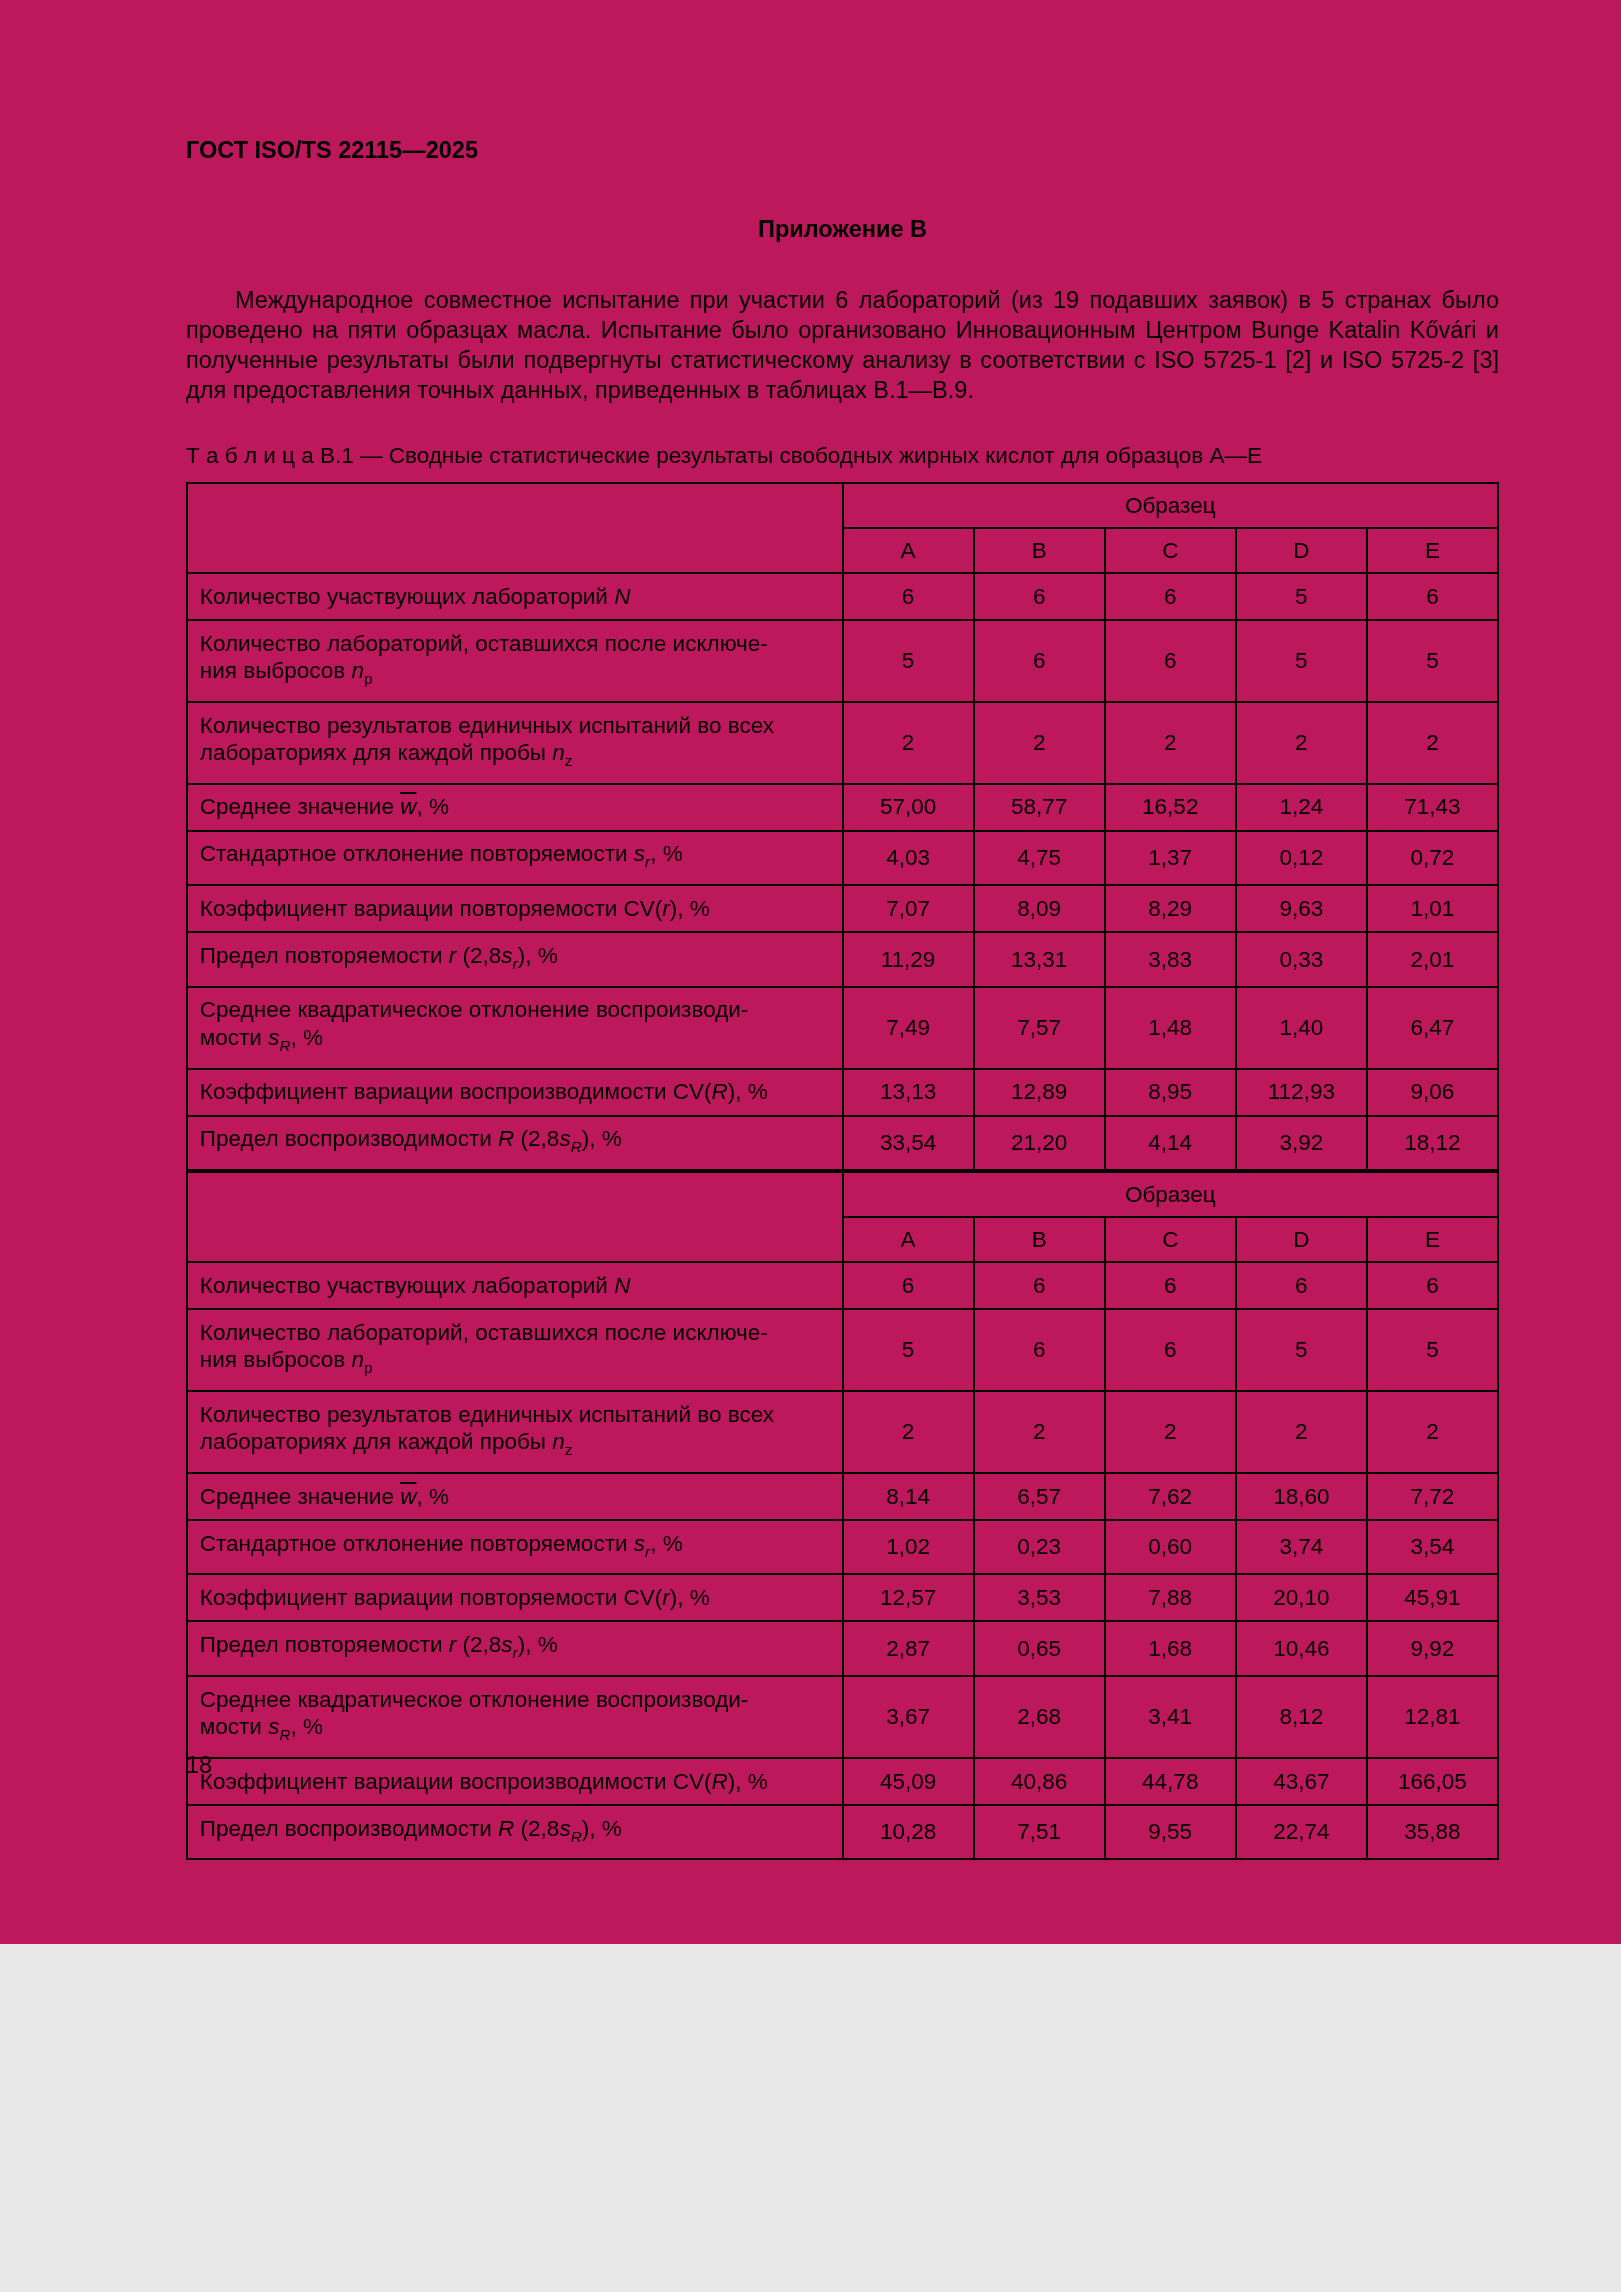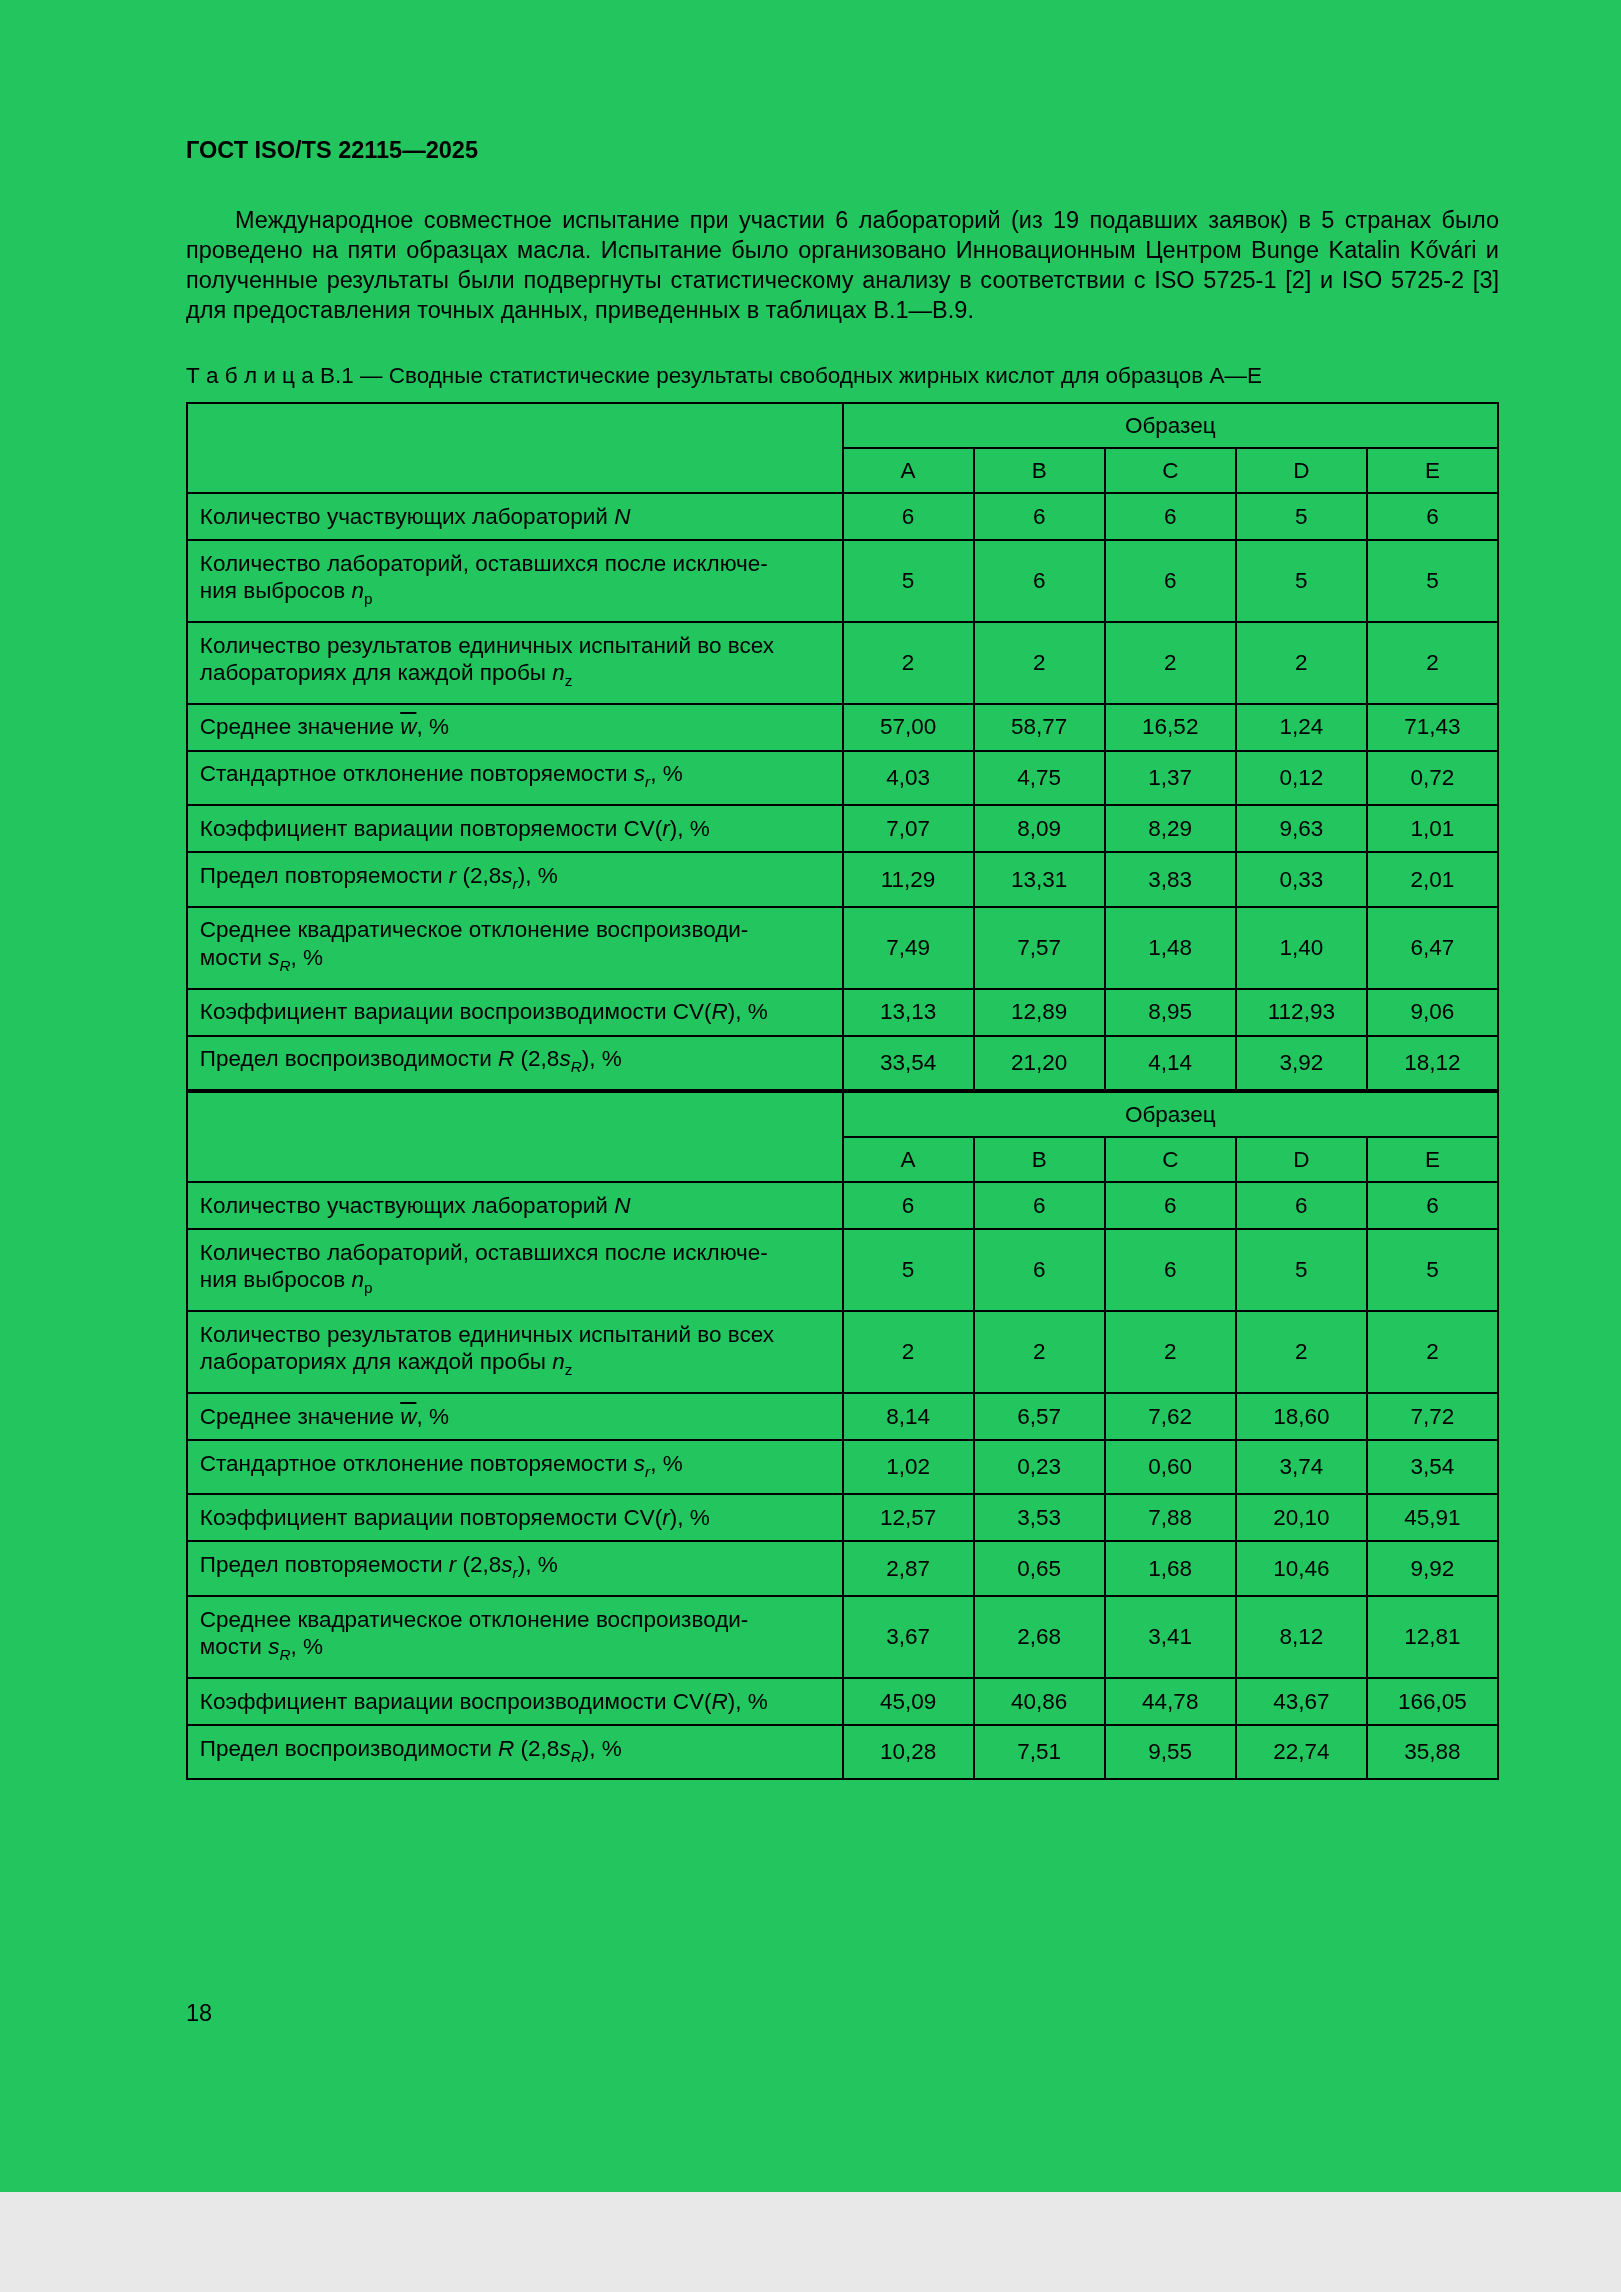--- a/index.html
+++ b/index.html
@@ -1,18 +1,18 @@
 <!DOCTYPE html>
 <html><head>
 <meta charset="utf-8">
 <style>
   html, body { margin:0; padding:0; background:#e8e8e8; }
   .page {
-    width:1621px; height:2192px;
-    background:#22c55e; color:#000;
+    width:1621px; height:1944px;
+    background:#be185d; color:#000;
     font-family:"Liberation Sans", sans-serif;
     position:relative; box-sizing:border-box;
     padding:137px 122px 0 186px;
     overflow:hidden;
   }
   .doc-header { font-size:23.5px; font-weight:bold; }
   .appendix-label { margin-top:51px; text-align:center; font-weight:bold; font-size:23.5px; line-height:29px; }
   .appendix-note  { text-align:center; font-weight:bold; font-size:23.5px; line-height:29px; }
   .appendix-title { margin-top:47px; text-align:center; font-weight:bold; font-size:24.5px; }
   .intro {
@@ -41,20 +41,21 @@
   .page-number { position:absolute; left:186px; bottom:165px; font-size:23.5px; }
   .tbl2-caption { margin-top:43px; }
 </style>
 </head>
 <body>
 
 <div class="page">
 
   <div class="doc-header">ГОСТ ISO/TS 22115—2025</div>
 
+  <div class="appendix-label">Приложение В</div>
 
   <p class="intro">Международное совместное испытание при участии 6 лабораторий (из 19 подавших заявок) в 5 странах было проведено на пяти образцах масла. Испытание было организовано Инновационным Центром Bunge Katalin Kővári и полученные результаты были подвергнуты статистическому анализу в соответствии с ISO 5725-1 [2] и ISO 5725-2 [3] для предоставления точных данных, приведенных в таблицах В.1—В.9.</p>
 
   <p class="tbl-caption">Т а б л и ц а  В.1 — Сводные статистические результаты свободных жирных кислот для образцов А—Е</p>
 
   <table class="gost-table">
     <colgroup>
       <col style="width:50%">
       <col style="width:10%">
         <col style="width:10%">

